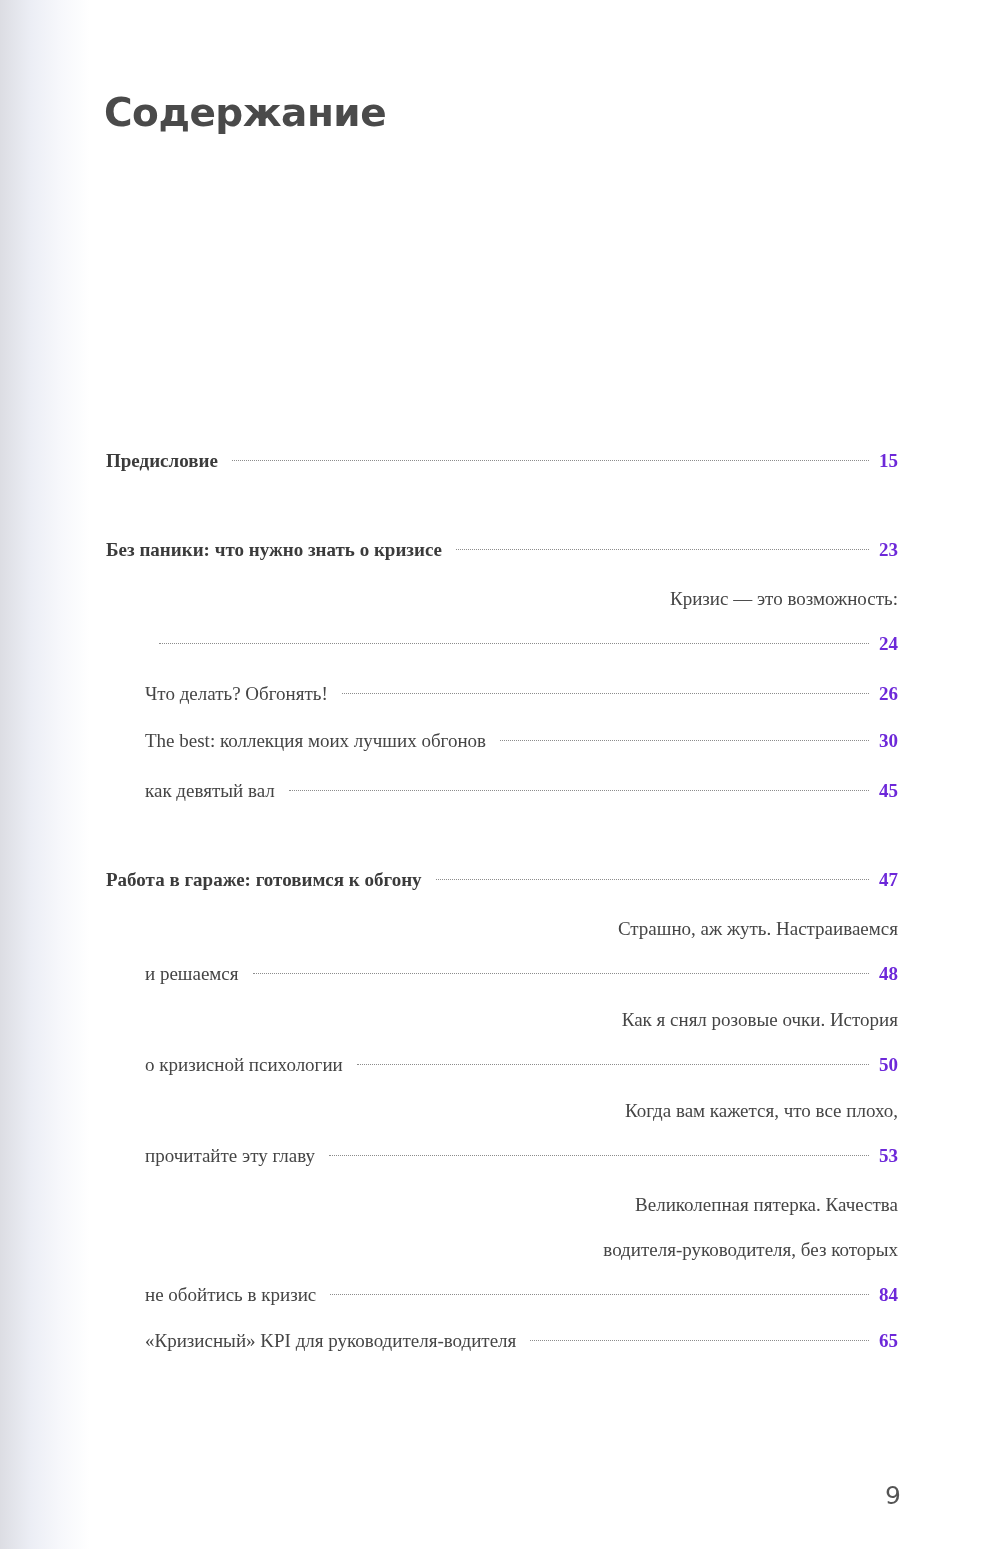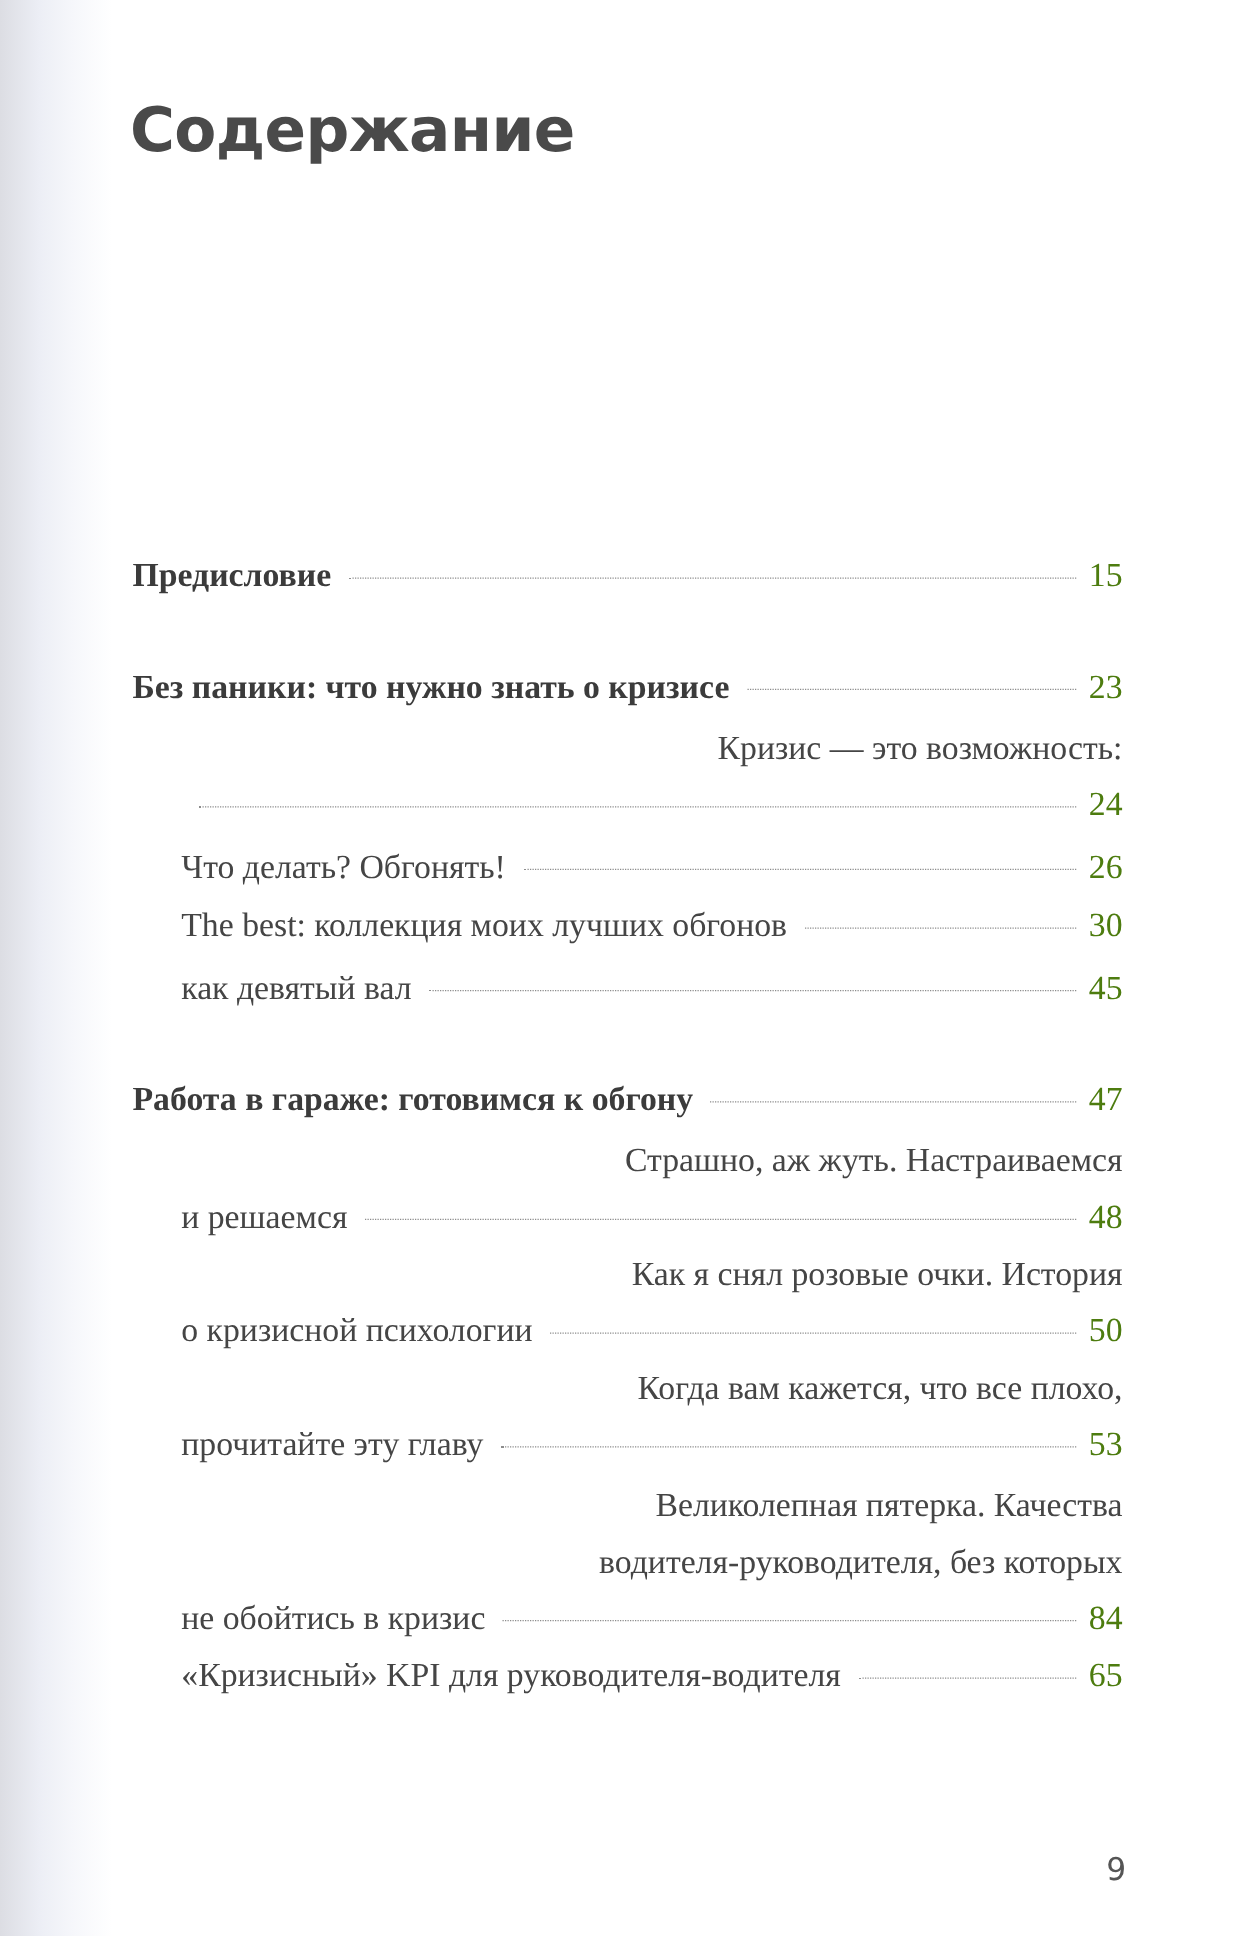--- a/index.html
+++ b/index.html
@@ -18,39 +18,39 @@
   .gutter-shadow {
     position: absolute;
     left: 0; top: 0;
     width: 90px;
     height: 1549px;
     background: linear-gradient(to right, #dcdde3 0%, #eceef5 35%, #f6f7fb 65%, #ffffff 100%);
   }
   .page-title {
     position: absolute;
     left: 104px;
-    top: 76px;
+    top: 90px;
     margin: 0;
     font-family: "DejaVu Sans", "Liberation Sans", sans-serif;
     font-weight: bold;
-    font-size: 49px;
+    font-size: 39px;
     letter-spacing: -0.5px;
     color: #4a4a4a;
   }
   .toc {
     position: absolute;
     left: 106px;
     top: 438px;
     width: 792px;
   }
   .entry {
     display: block;
     margin: 0;
     padding: 0;
-    font-size: 27px;
+    font-size: 19px;
     line-height: 45px;
     color: #454545;
   }
   .entry.chapter {
     font-weight: bold;
     color: #3b3b3b;
   }
   .entry.section {
     padding-left: 39px;
     text-align: right;
@@ -67,22 +67,22 @@
   }
   .entry .leader {
     flex: 1 1 auto;
     margin: 0 10px 0 14px;
     border-bottom: 1.5px dotted #8c8c8c;
     height: 0;
     transform: translateY(-6px);
   }
   .entry .page-num {
     white-space: nowrap;
-    font-weight: normal;
-    color: #4d7c0f;
+    font-weight: bold;
+    color: #6d28d9;
   }
   .page-number-footer {
     position: absolute;
     left: 885px;
     top: 1481px;
     font-family: "DejaVu Sans", "Liberation Sans", sans-serif;
     font-size: 25px;
     color: #555555;
   }
 </style>

